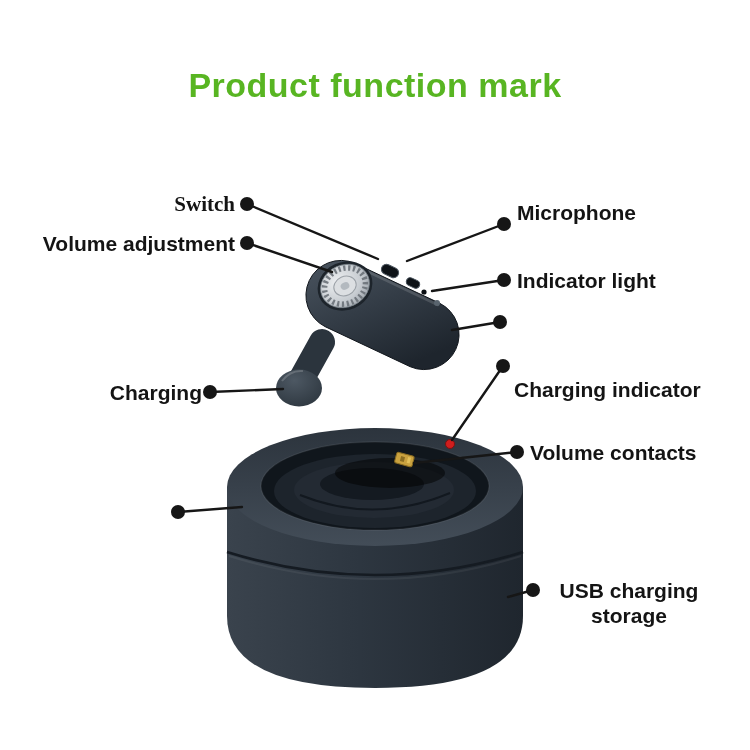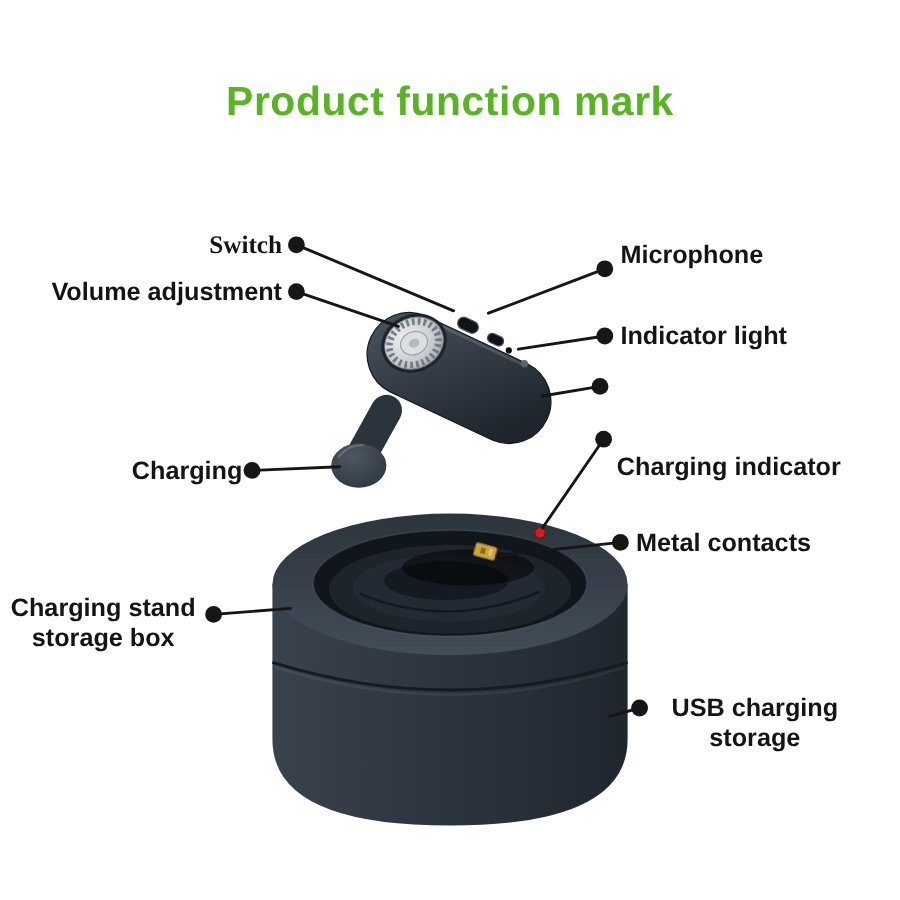--- a/index.html
+++ b/index.html
@@ -120,19 +120,17 @@
       <circle cx="533" cy="590" r="7"></circle>
     </g>
   </svg>
 
   <div class="label l" style="right:515px;top:192px;font-family:Liberation Serif, serif;">Switch</div>
   <div class="label l" style="right:515px;top:231px;">Volume adjustment</div>
   <div class="label r" style="left:517px;top:200px;">Microphone</div>
   <div class="label r" style="left:517px;top:268px;">Indicator light</div>
   <div class="label r" style="left:514px;top:354px;margin-top:23px;">Charging indicator</div>
   <div class="label l" style="right:548px;top:380px;">Charging</div>
-  <div class="label r" style="left:530px;top:440px;">Metal contacts</div>
-  <div class="label c" style="left:2px;width:168px;top:494px;">Charging stand
-storage box</div>
+  <div class="label r" style="left:530px;top:440px;">Volume contacts</div>
   <div class="label c" style="left:540px;width:178px;top:578px;">USB charging
 storage</div>
 
 </div>
 
 </body></html>

